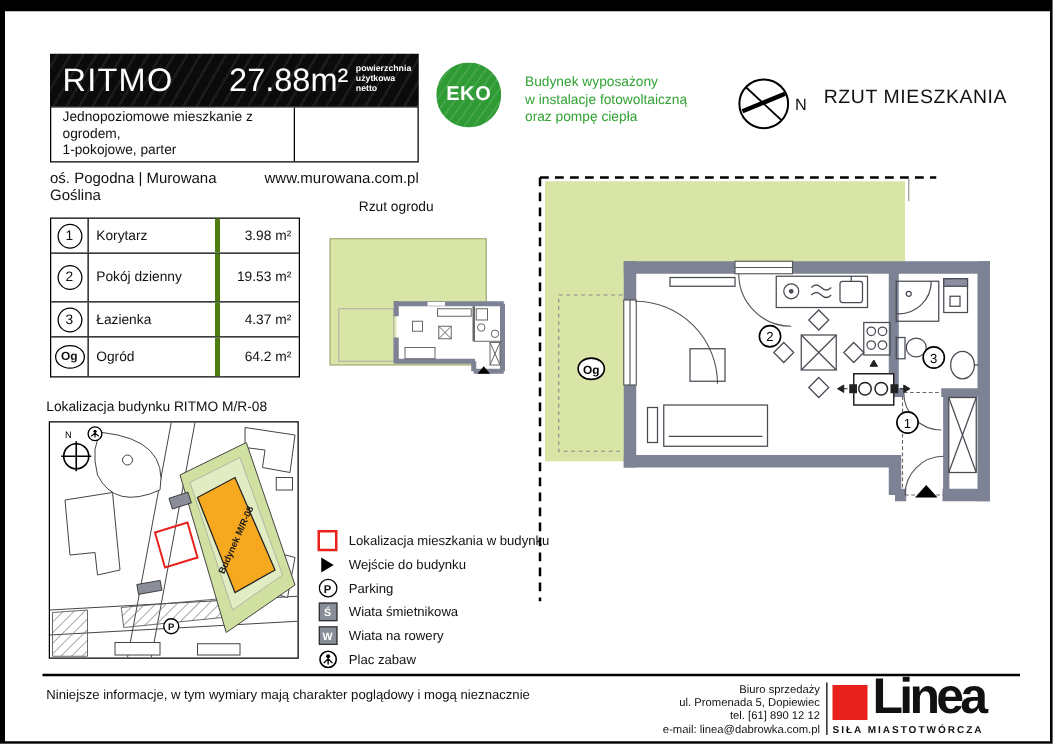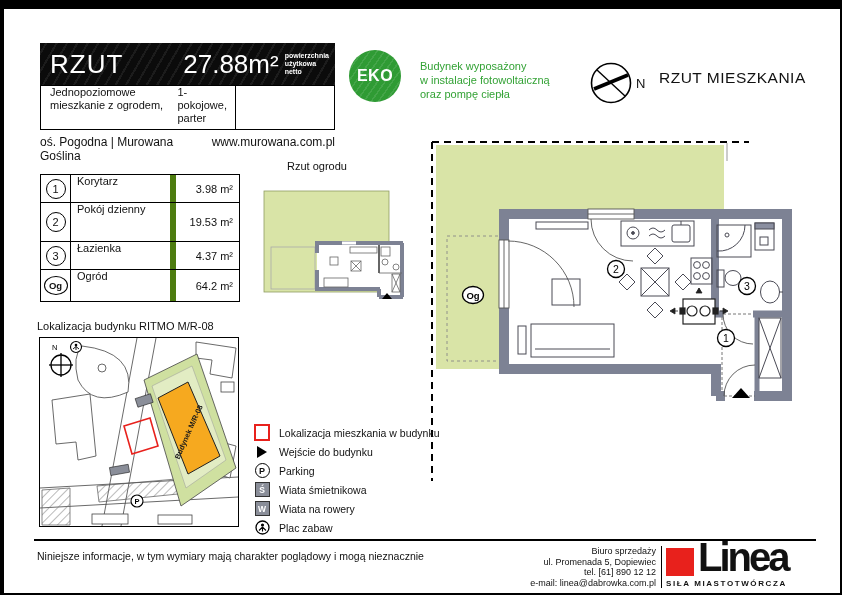--- a/index.html
+++ b/index.html
@@ -15,37 +15,37 @@
   .hdr-black{
     left:36px;top:34px;width:295px;height:42px;background:#0b0b0b;
     background-image:repeating-linear-gradient(-60deg,rgba(255,255,255,.07) 0 2px,transparent 2px 9px);
     display:flex;align-items:center;color:#fff;box-sizing:border-box;padding:0 6px 0 10px;
   }
   .brand{font-size:26px;letter-spacing:1px;}
   .hdr-area{margin-left:auto;font-size:26px;white-space:nowrap;}
   .hdr-note{font-size:7px;line-height:8px;margin-left:6px;font-weight:bold;}
   .desc-box{left:36px;top:76px;width:295px;height:45px;border:1px solid #000;box-sizing:border-box;display:flex;}
   .desc-text{flex:0 0 195px;border-right:1px solid #000;box-sizing:border-box;
-    font-size:11px;line-height:13px;display:flex;flex-direction:row;justify-content:center;padding-left:9px;}
+    font-size:11px;line-height:13px;display:flex;flex-direction:column;justify-content:center;padding-left:9px;}
   .unit-code{flex:1;display:flex;align-items:center;justify-content:center;font-size:15px;}
   .loc-line{left:36px;top:126px;width:295px;display:flex;font-size:12px;}
   .loc-line .web{margin-left:auto;}
   
   .eco-circle{left:345px;top:41px;width:52px;height:52px;border-radius:50%;background:#2f9b34;
     background-image:repeating-linear-gradient(-55deg,rgba(255,255,255,.10) 0 1.5px,transparent 1.5px 6px);
     display:flex;align-items:center;justify-content:center;color:#fff;font-weight:bold;font-size:16px;letter-spacing:.5px;}
   .eco-text{left:416px;top:50px;font-size:11px;line-height:14px;color:#33a235;}
   
   .plan-title{left:655px;top:60px;font-size:15.5px;letter-spacing:.5px;}
   
   .rtable{left:36px;top:165px;width:200px;border:1px solid #000;box-sizing:border-box;}
   .trow{display:grid;grid-template-columns:30px 105px 63px;border-bottom:1px solid #000;}
   .trow:last-child{border-bottom:none;}
   .tid{border-right:1px solid #000;display:flex;align-items:center;justify-content:center;}
-  .tname{border-right:6px solid #4d7c0f;display:flex;flex-direction:column;justify-content:flex-start;
+  .tname{border-right:4px solid #4d7c0f;display:flex;flex-direction:column;justify-content:center;
     padding-left:6px;font-size:11px;line-height:12px;}
   .tarea{display:flex;align-items:center;justify-content:flex-end;padding-right:6px;font-size:11px;}
   .r1{height:27px}.r2{height:38px}.r3{height:27px}.r4{height:31px}
   .circ{width:18px;height:18px;border:1.4px solid #000;border-radius:50%;display:flex;
     align-items:center;justify-content:center;font-size:11px;background:#fff;}
   .circ-og{width:22px;height:17px;font-size:9.5px;font-weight:bold;}
   .sec-title{font-size:11px;}
   
   .legend{left:250px;top:414px;width:175px;}
   .lrow{display:flex;align-items:center;height:19px;}
@@ -68,21 +68,21 @@
   .logo-text{left:694px;top:528px;font-size:40px;font-weight:bold;letter-spacing:-3px;line-height:40px;}
   .logo-tag{left:662px;top:570px;width:152px;font-size:8px;font-weight:bold;letter-spacing:1.6px;white-space:nowrap;}
   svg text{font-family:"Liberation Sans",sans-serif;}
 </style>
 </head>
 <body>
 
 <div class="page">
 
   <div class="abs hdr-black">
-    <span class="brand">RZUT</span>
+    <span class="brand">RITMO</span>
     <span class="hdr-area">27.88m²</span>
     <span class="hdr-note">
       <span style="display:block">powierzchnia</span>
       <span style="display:block">użytkowa</span>
       <span style="display:block">netto</span>
     </span>
   </div>
   <div class="abs desc-box">
     <div class="desc-text">
       <span>Jednopoziomowe mieszkanie z ogrodem,</span>

